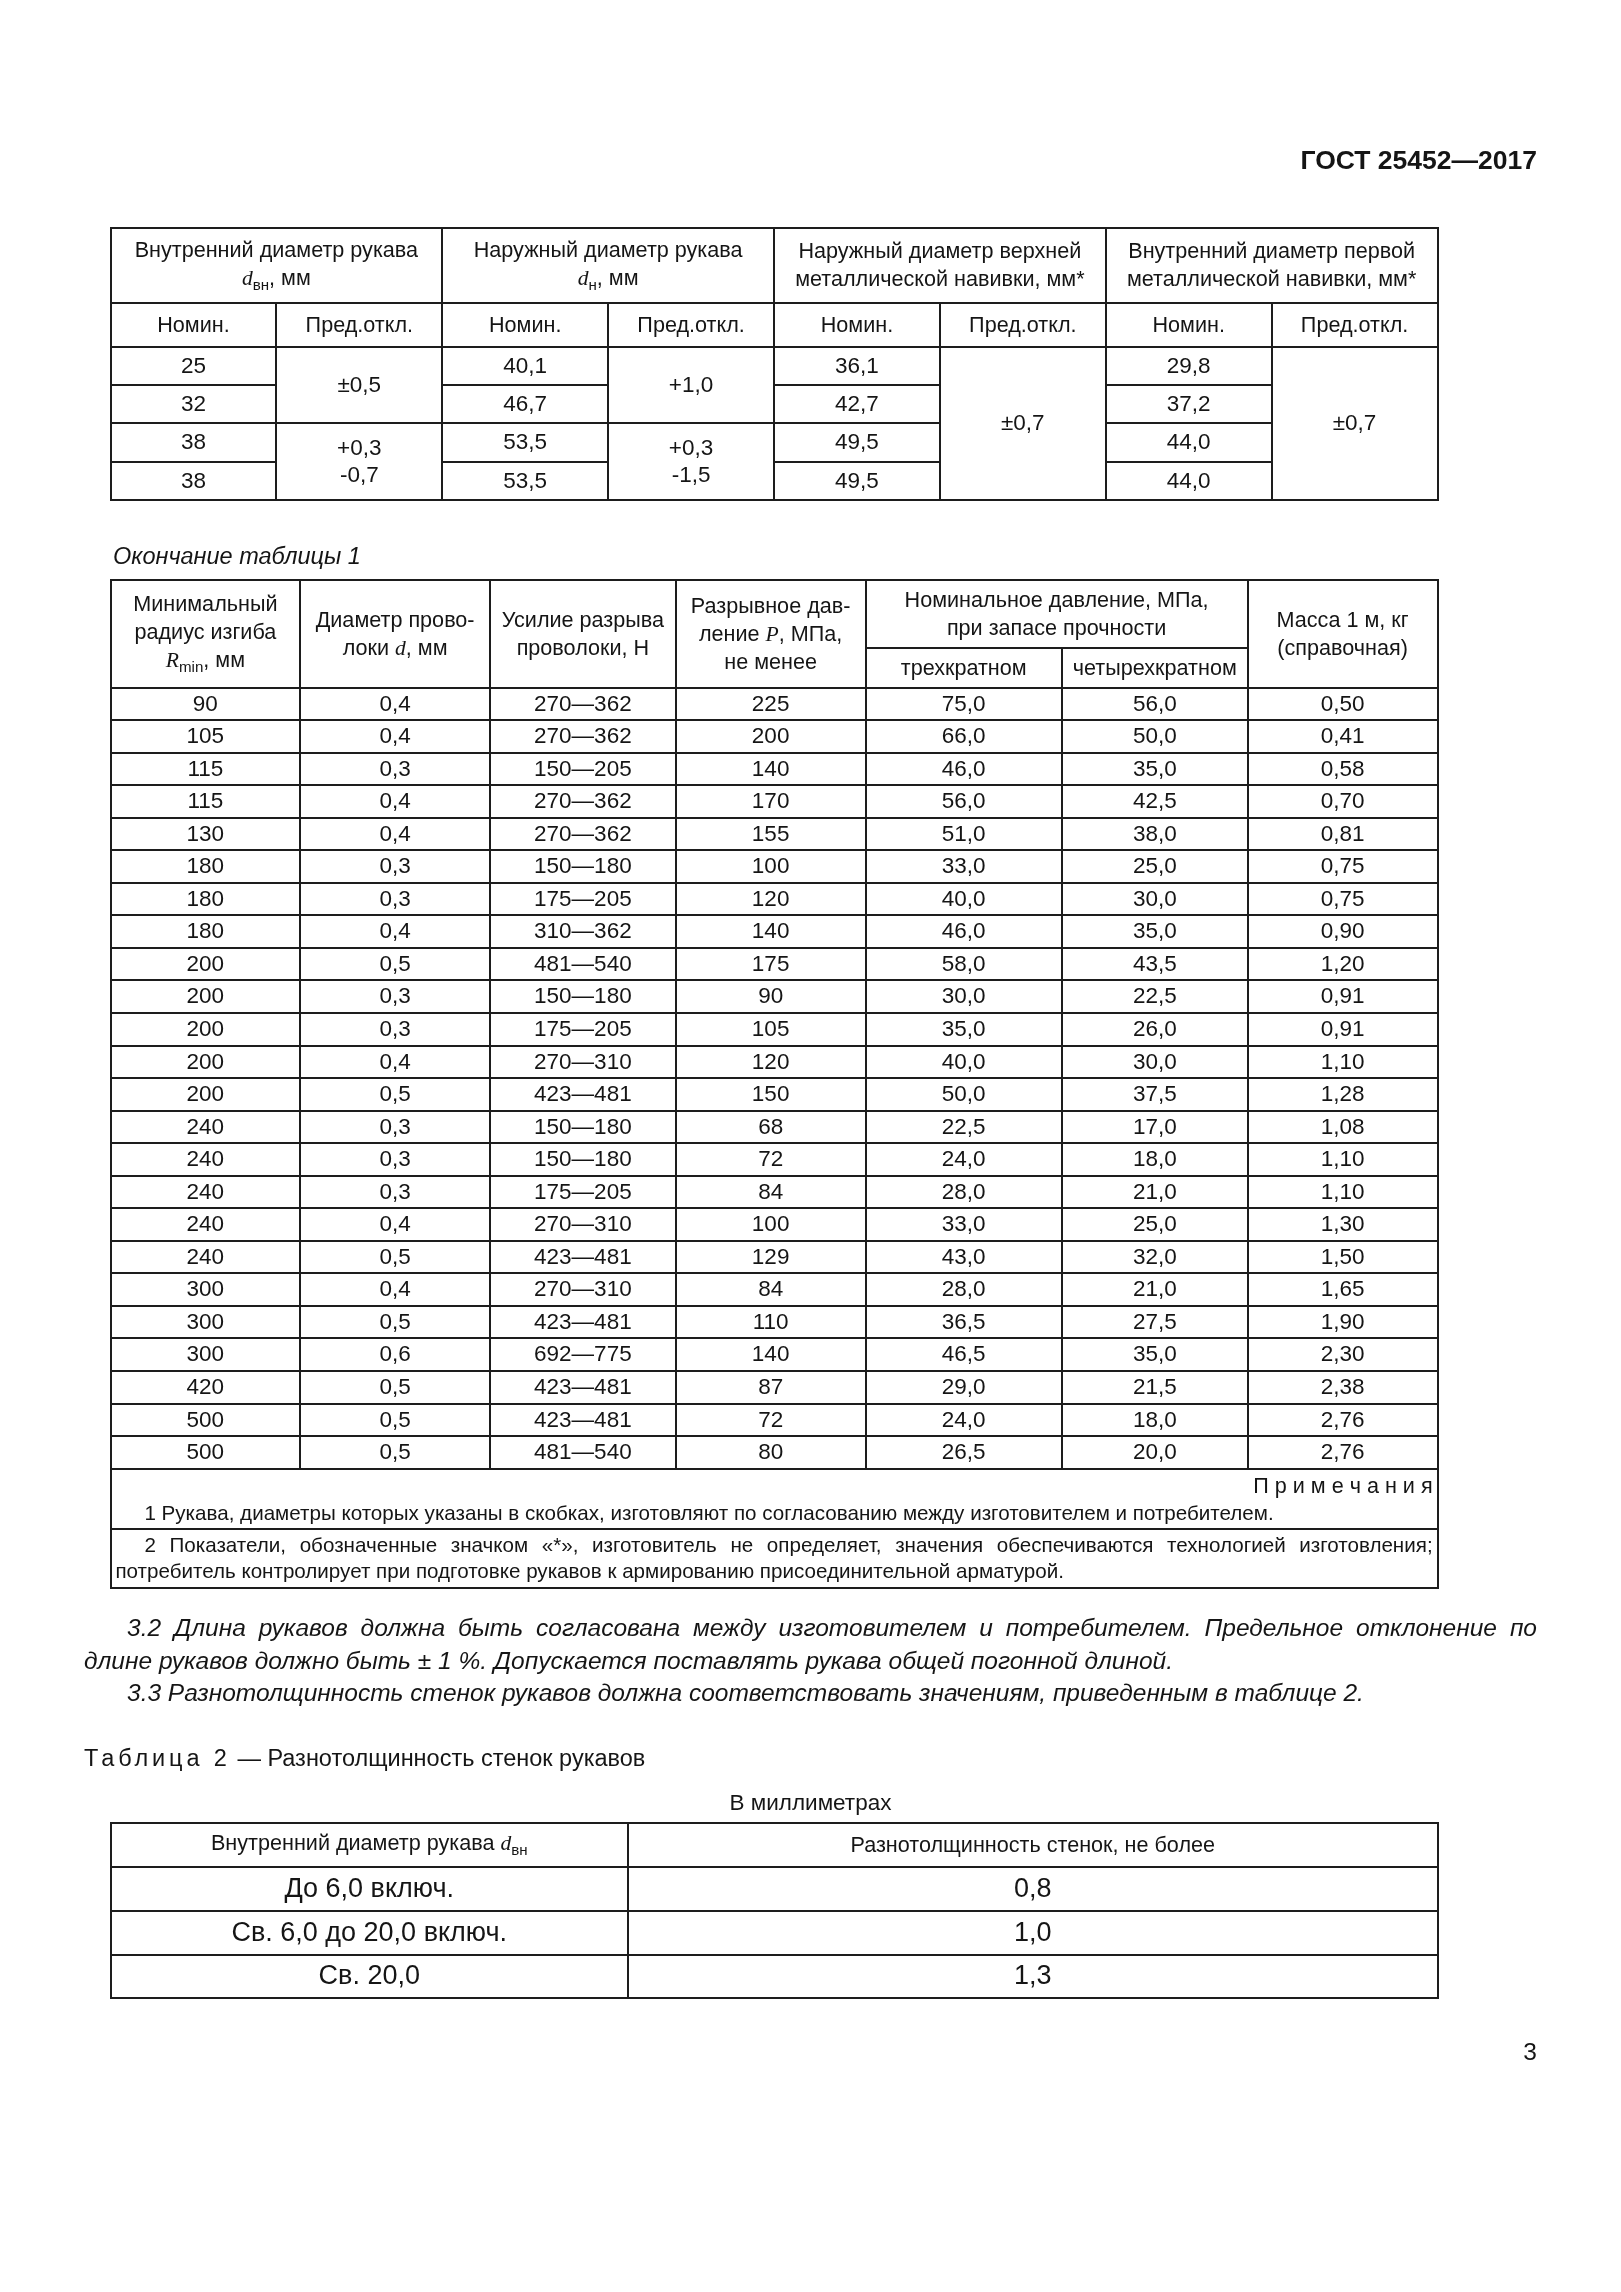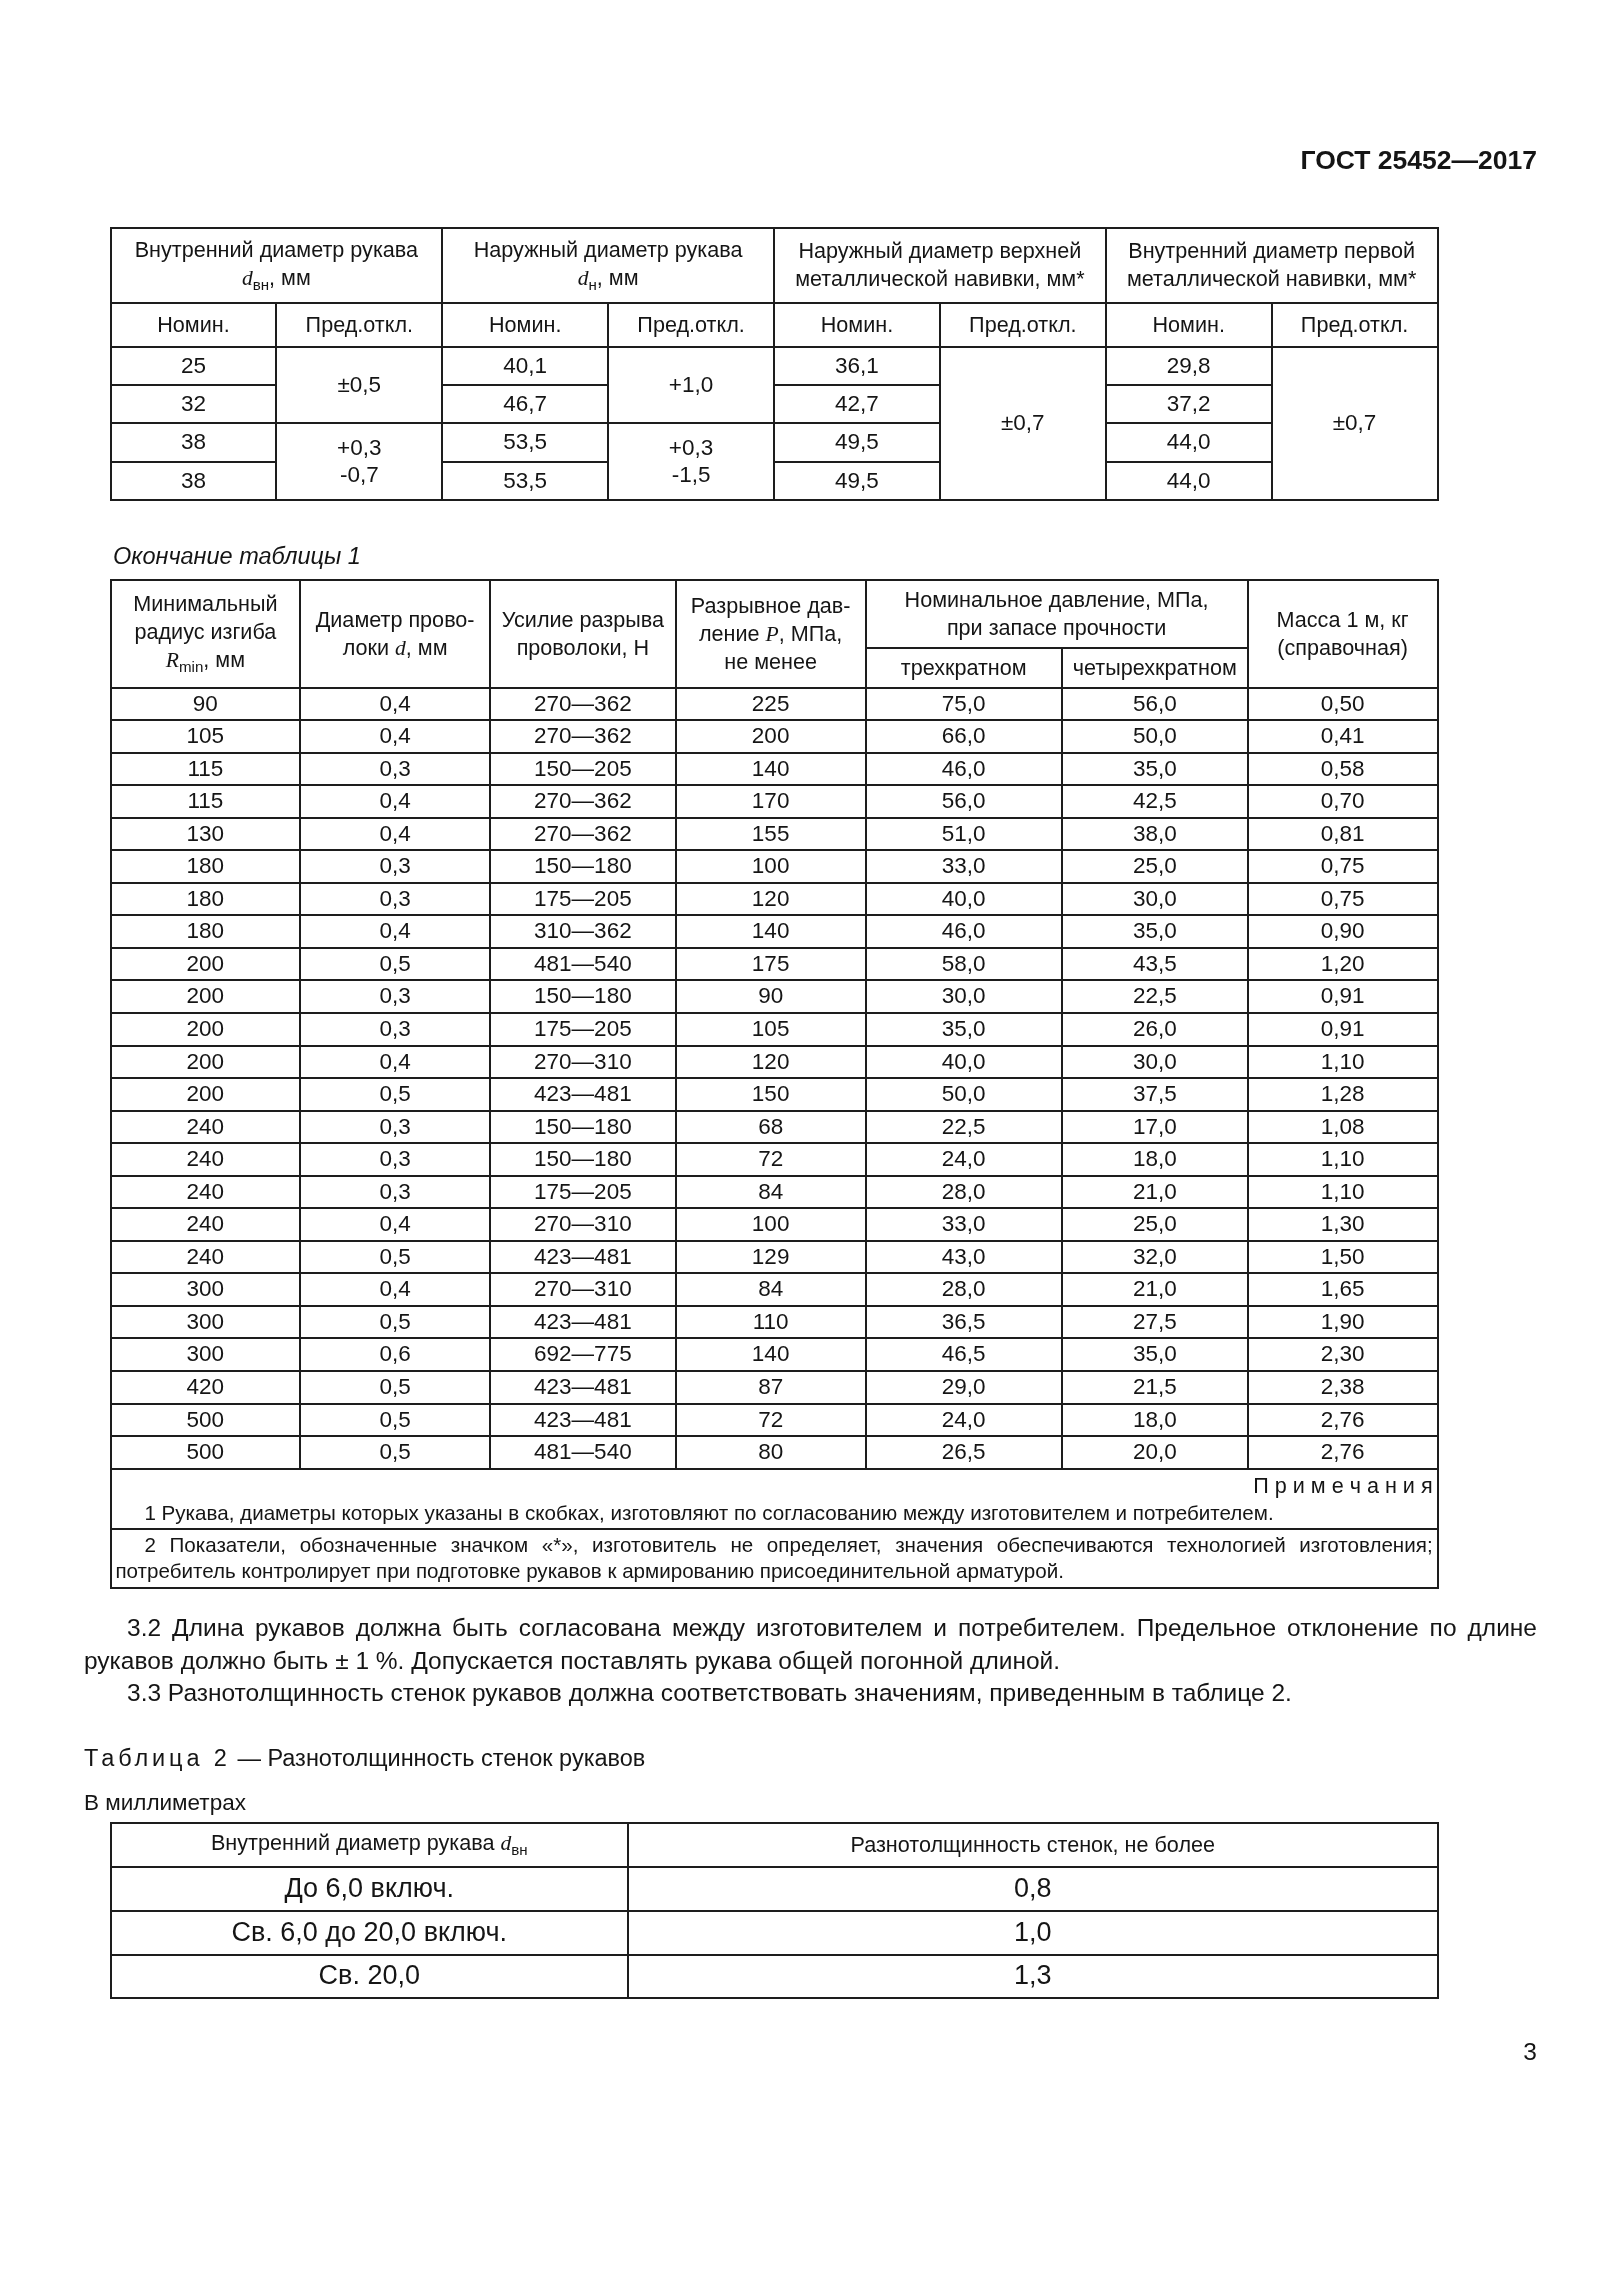--- a/index.html
+++ b/index.html
@@ -28,26 +28,26 @@
   .t1end th { font-size:21.6px; padding:4.9px 3.9px; line-height:1.3; }
   .t1end td { font-size:22.5px; padding:2px 3.9px; line-height:1.18; }
 
   .sym { font-style:italic; font-family:"Liberation Serif", serif; }
   sub { font-size:0.7em; }
 
   .notes-cell { text-align:justify; padding:2.9px 11.8px 5.9px 11.8px; }
   .notes-title { font-size:21.6px; text-align:right; padding-left:29px; line-height:1.3; }
   .note { font-size:20.6px; text-indent:29px; line-height:1.28; }
 
-  .para { font-size:24.5px; line-height:1.33; text-align:justify; text-indent:43px; }
+  .para { font-size:24.5px; line-height:1.33; text-align:justify; text-indent:43px;font-style:italic; }
   .para-first { margin-top:23.5px; }
 
   .t2-caption { font-size:23.5px; margin-top:35px; }
   .spaced { letter-spacing:3.9px; }
-  .units-note { text-align:left; font-size:22.5px; margin-top:17.6px; margin-bottom:5.9px; }
+  .units-note { text-align:center; font-size:22.5px; margin-top:17.6px; margin-bottom:5.9px; }
 
   .t3 th { font-size:21.6px; padding:5.9px 3.9px; line-height:1.3; }
   .t3 td { font-size:27px; padding:4.9px 3.9px; line-height:1.18; }
 
   .page-number { text-align:right; font-size:24.5px; margin-top:39px; }
 </style>
 </head>
 <body>
 
 <div class="page">

